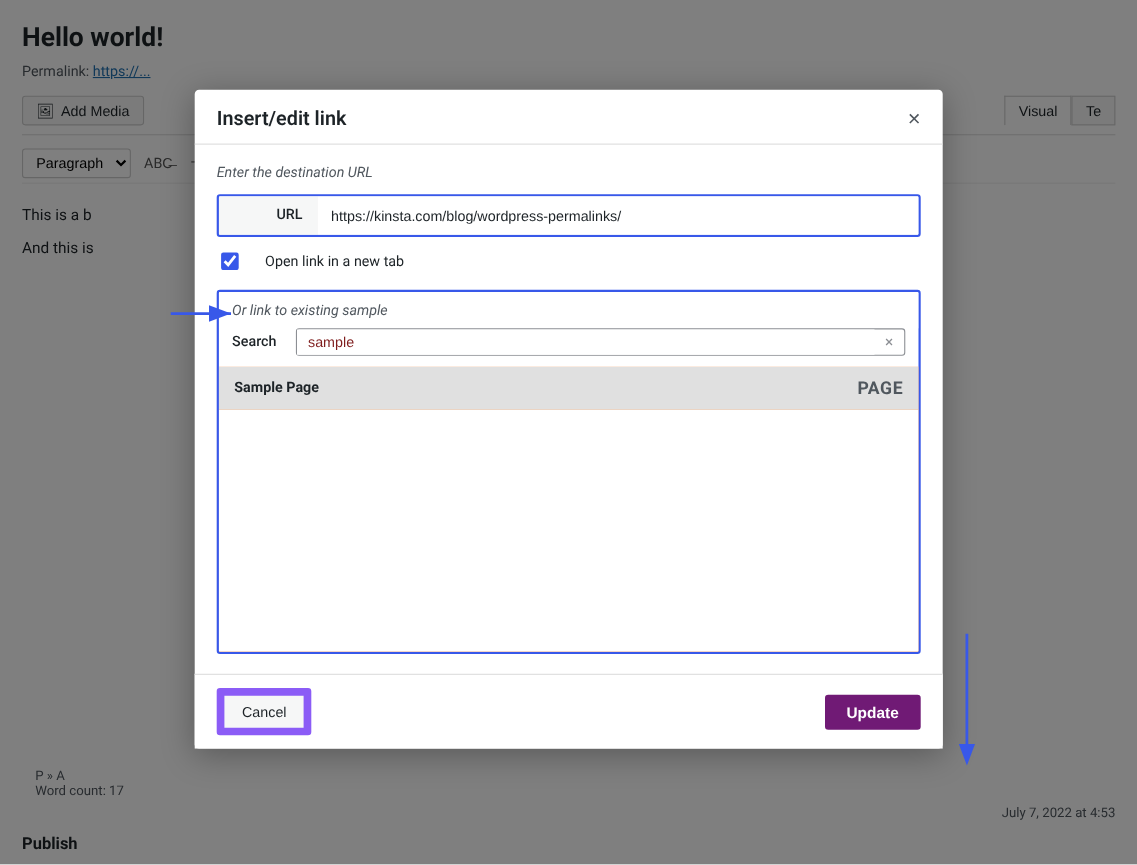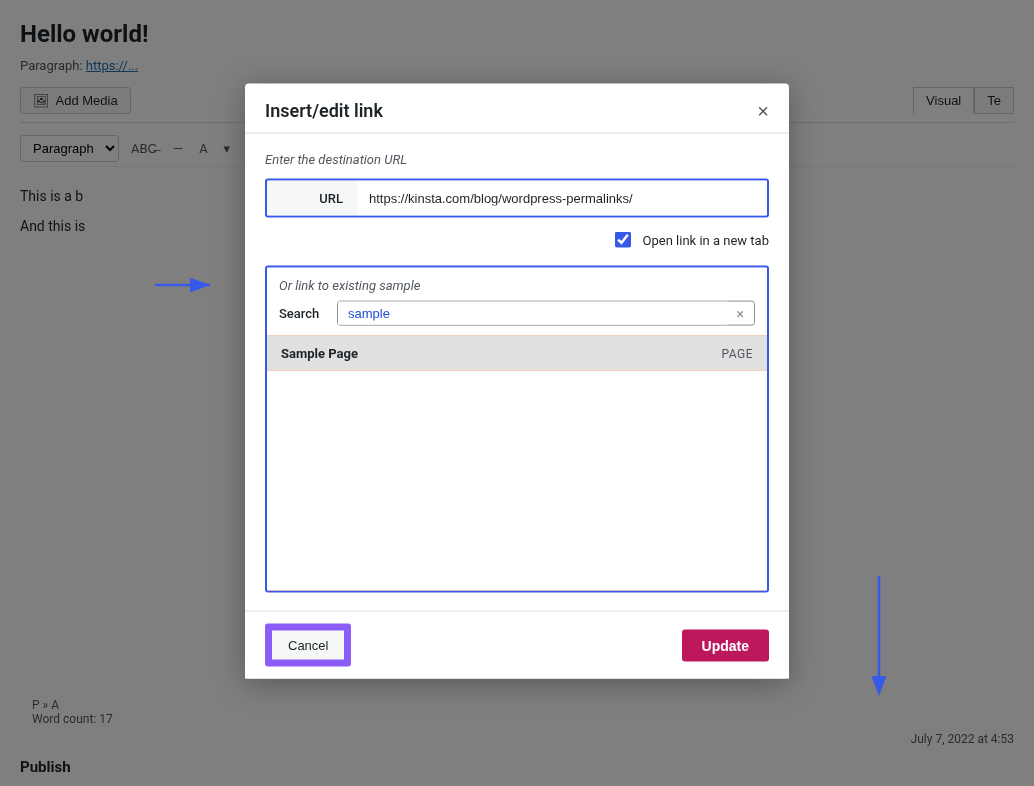--- a/index.html
+++ b/index.html
@@ -147,21 +147,21 @@
       background: rgba(0,0,0,0.5);
       z-index: 10;
     }
 
     
     .modal {
       position: absolute;
       top: 50%;
       left: 50%;
       transform: translate(-50%, -52%);
-      width: 544px;
+      width: 680px;
       background: #fff;
       border-radius: 4px;
       box-shadow: 0 5px 30px rgba(0,0,0,0.3);
       z-index: 20;
       overflow: visible;
     }
 
     .modal-header {
       display: flex;
       align-items: center;
@@ -232,25 +232,24 @@
       font-size: 13px;
       border: none;
       outline: none;
       color: #1d2327;
     }
 
     
     .checkbox-row {
       display: flex;
       align-items: center;
-      gap: 12px;
+      gap: 24px;
       margin-bottom: 18px;
       padding-left: 4px;
       position: relative;
-      justify-content: flex-end;
     }
 
     .checkbox-input {
       width: 16px;
       height: 16px;
       accent-color: #3858e9;
       cursor: pointer;
     }
 
     .checkbox-label {
@@ -295,21 +294,21 @@
       border-radius: 3px;
       background: #fff;
     }
 
     .search-input {
       flex: 1;
       padding: 4px 10px;
       font-size: 13px;
       border: none;
       outline: none;
-      color: #1d4ed8;
+      color: #7f1d1d;
     }
 
     .search-clear {
       padding: 0 10px;
       color: #8c8f94;
       font-size: 14px;
       cursor: pointer;
     }
 
     
@@ -326,23 +325,23 @@
       cursor: pointer;
     }
 
     .result-title {
       font-size: 13px;
       font-weight: 700;
       color: #1d2327;
     }
 
     .result-type {
-      font-size: 12px;
-      color: #50575e;
-      font-weight: 400;
+      font-size: 16px;
+      color: #50575e;
+      font-weight: 700;
       letter-spacing: 0.5px;
     }
 
     .result-empty {
       height: 220px;
       background: #fff;
     }
 
     
     .modal-footer {
@@ -361,21 +360,21 @@
       background: #f6f7f7;
       border-radius: 3px;
       cursor: pointer;
       color: #1d2327;
     }
 
     .update-btn {
       padding: 8px 20px;
       font-size: 14px;
       font-weight: 600;
-      background: #be185d;
+      background: #701a75;
       color: #fff;
       border: none;
       border-radius: 3px;
       cursor: pointer;
     }
 
     
     .checkbox-arrow-svg {
       position: absolute;
       left: 155px;
@@ -392,21 +391,21 @@
       z-index: 25;
       pointer-events: none;
     }
   </style>
 </head>
 <body>
 
 <div class="editor-bg">
   <h1 class="editor-title">Hello world!</h1>
   <div class="permalink-row">
-    <span>Paragraph:</span>
+    <span>Permalink:</span>
     <a href="#">https://...</a>
   </div>
   <div class="editor-toolbar-top">
     <button class="add-media-btn">
       <span>🖼</span>
       <span>Add Media</span>
     </button>
     <div class="visual-text-tabs">
       <button class="tab-btn active">Visual</button>
       <button class="tab-btn">Te</button>

